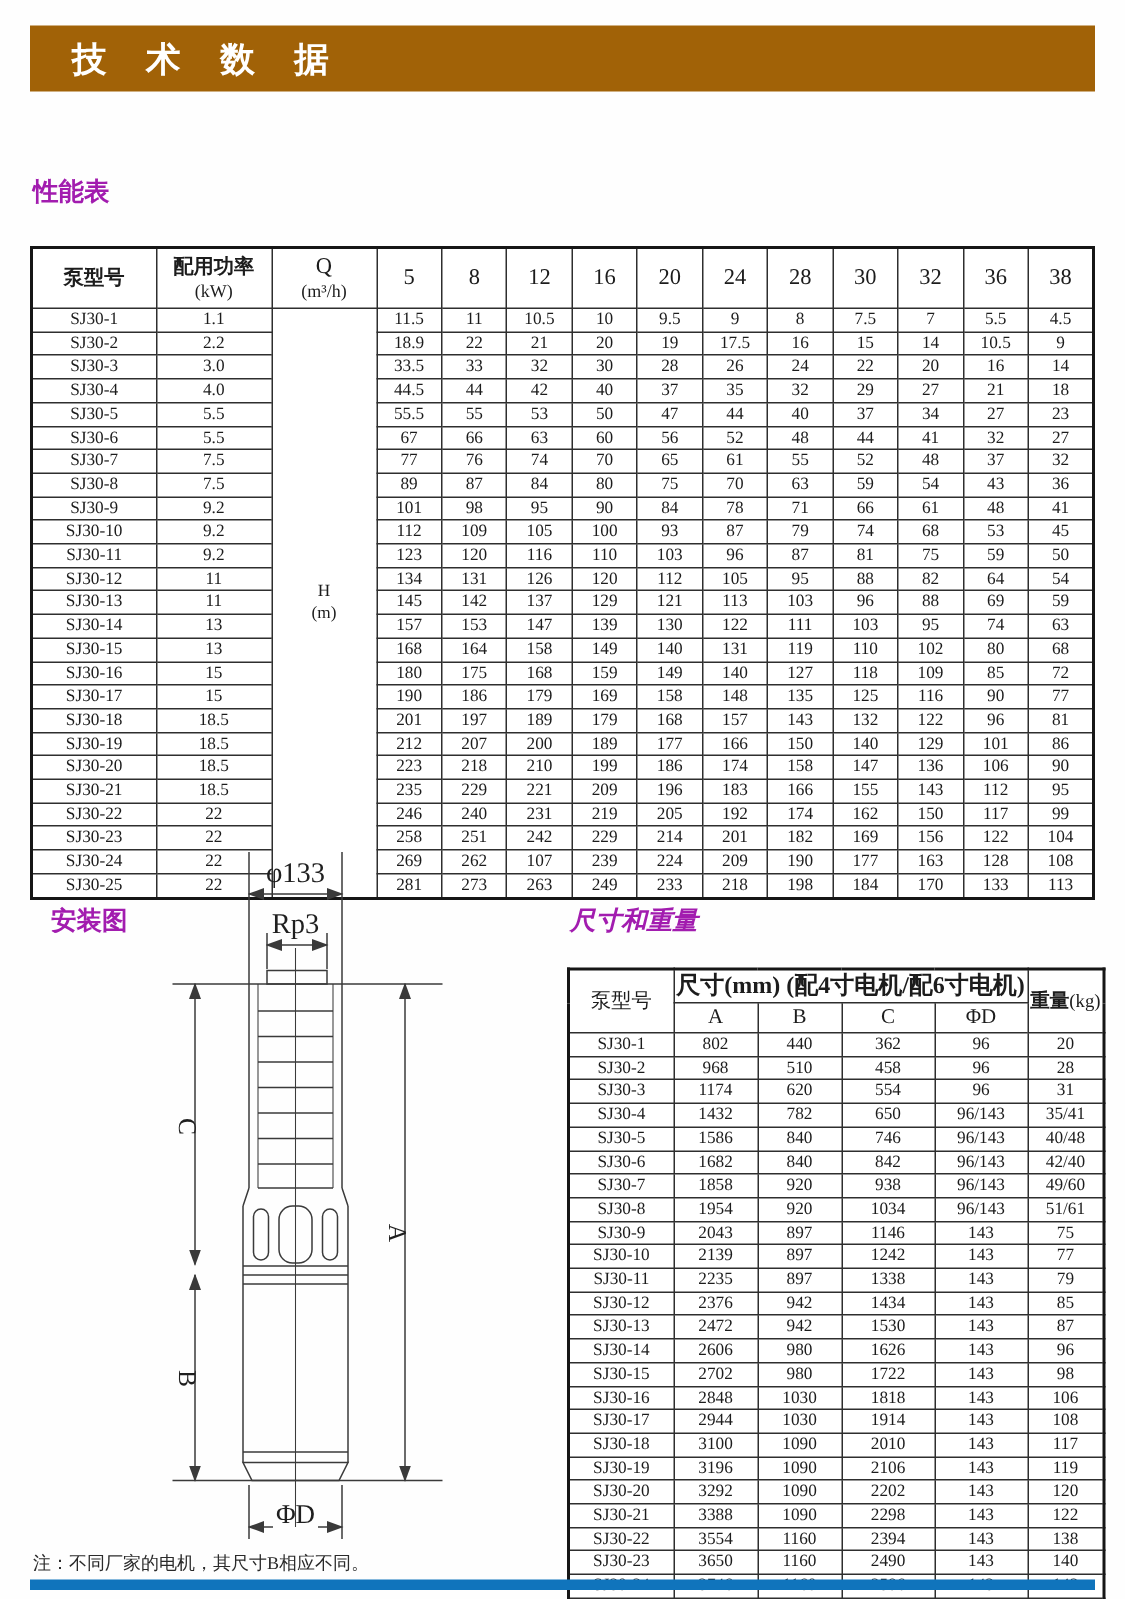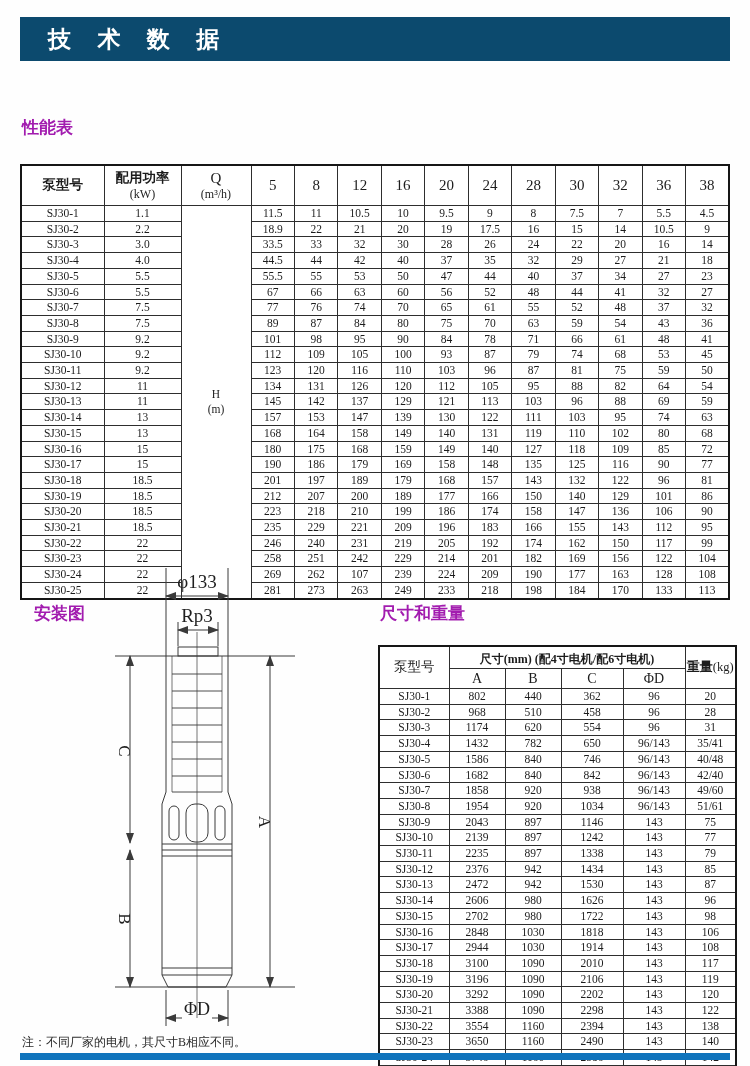--- a/index.html
+++ b/index.html
@@ -2,31 +2,31 @@
 <html><head>
 <meta charset="utf-8">
 <style>
   html,body { margin:0; padding:0; background:#ffffff; }
   .page {
     position:relative; width:750px; height:1066px; background:#fefefe;
     font-family:"Liberation Serif","DejaVu Serif",serif; color:#1c1c1c; overflow:hidden;
   }
   .title-bar {
     position:absolute; left:20px; top:17px; width:710px; height:44px;
-    background:#0c4a6e; color:#ffffff; display:flex; align-items:center;
+    background:#a16207; color:#ffffff; display:flex; align-items:center;
     font-family:"Liberation Sans","DejaVu Sans",sans-serif; font-weight:bold;
     font-size:23px; letter-spacing:10px; padding-left:28px; box-sizing:border-box;
   }
   .section-heading {
     position:absolute; font-family:"Liberation Sans","DejaVu Sans",sans-serif;
     font-weight:bold; font-size:17px; color:#a21caf;margin-top:36px;
   }
   #perf-heading    { left:22px;  top:80px;  }
   #install-heading { left:34px;  top:566px; }
-  #dims-heading    { left:380px; top:566px; }
+  #dims-heading    { left:380px; top:566px;font-style:italic; }
 
   table { border-collapse:collapse; table-layout:fixed; background:#fff;margin-top:48px; }
   th,td { border:1px solid #2e2e2e; text-align:center; vertical-align:middle;
           padding:0; overflow:hidden; white-space:nowrap; }
 
   .perf-table { position:absolute; left:20px; top:116px; width:710px; border:2px solid #161616; }
   .perf-table thead th { height:39px; font-weight:normal; }
   .perf-table tbody td { height:14.7px; line-height:14.7px; font-size:11.5px; }
   .cjk-b  { font-family:"Liberation Serif","DejaVu Serif",serif; font-weight:bold; font-size:13.5px; line-height:1.25; }
   .unit   { font-weight:normal; font-size:12px; line-height:1.2; }
@@ -573,21 +573,21 @@
         <col style="width:56px">
         <col style="width:56px">
       <col style="width:62px">
         <col style="width:62px">
         <col>
     </colgroup>
     <thead>
       <tr class="r1">
         <th rowspan="2" class="cjk-b">泵型号</th>
         <th colspan="4">
-          <span class="cjk-b" style="font-size:12px">尺寸(mm) (配4寸电机/配6寸电机)</span>
+          <span class="cjk-b" style="font-size:16px">尺寸(mm) (配4寸电机/配6寸电机)</span>
         </th>
         <th rowspan="2" class="w-label">
           <span class="cjk-b" style="font-size:13px">重量</span><span>(kg)</span>
         </th>
       </tr>
       <tr class="r2">
         <th>A</th>
         <th>B</th>
         <th>C</th>
         <th>ΦD</th>

